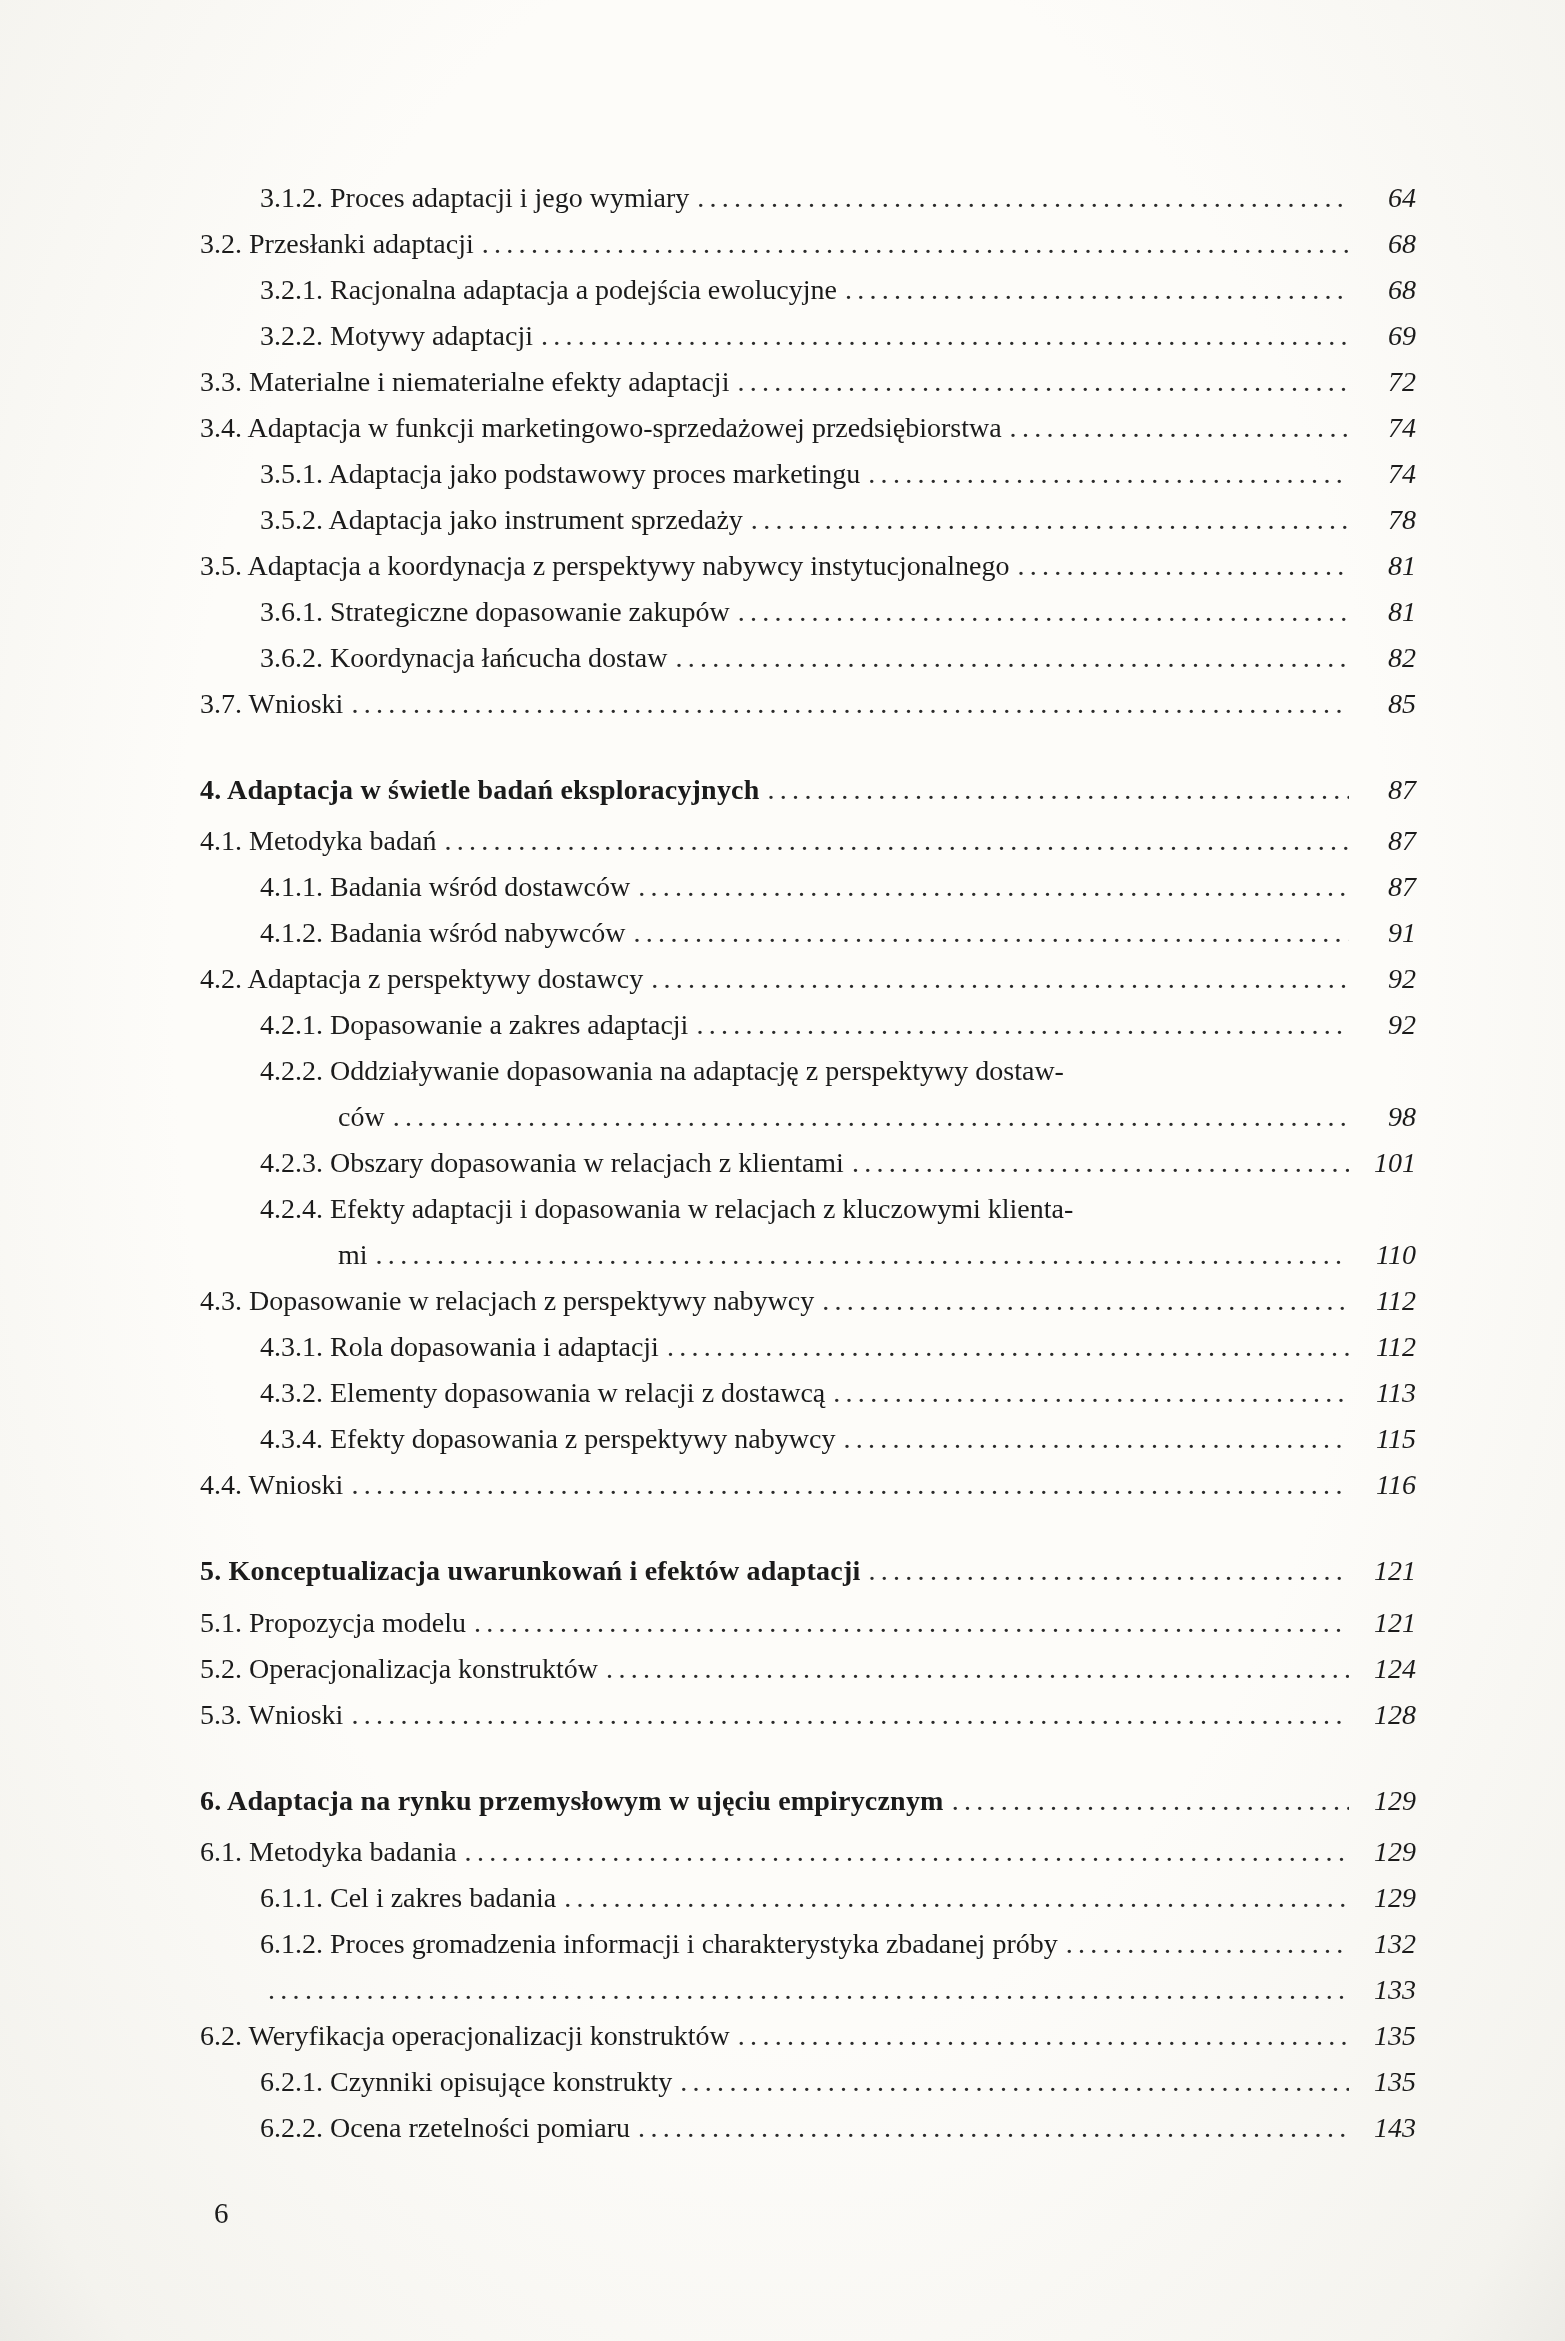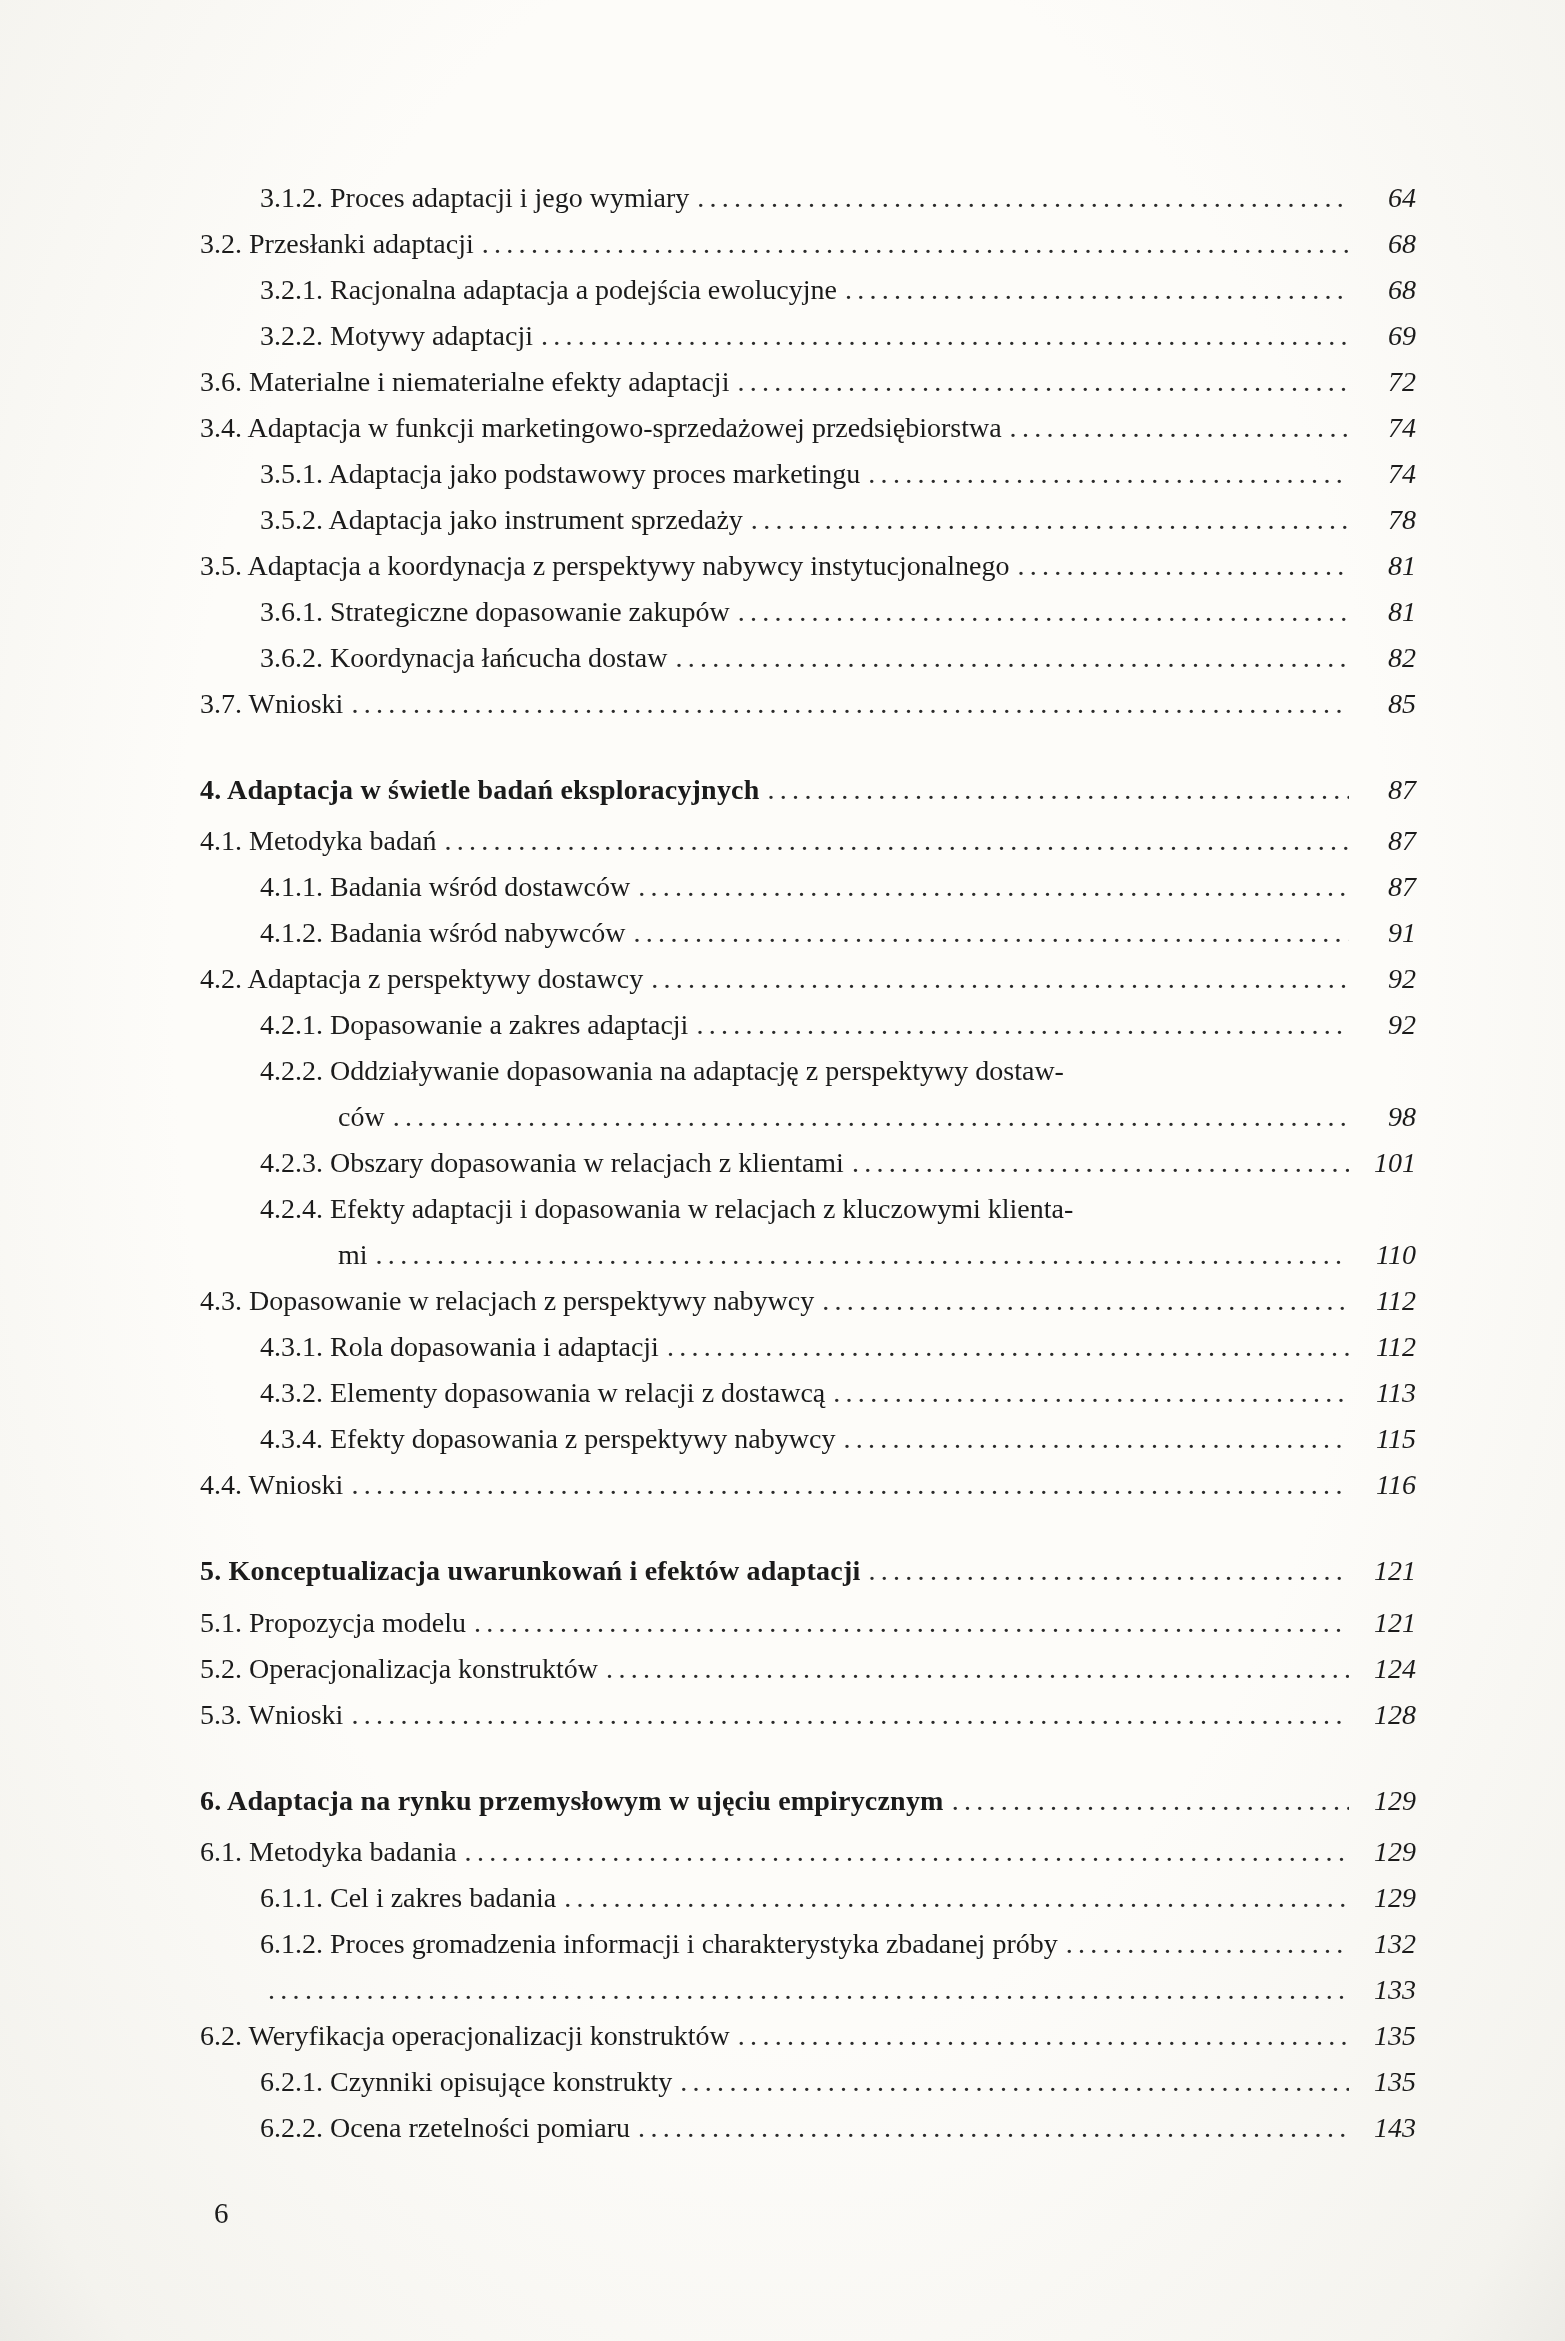--- a/index.html
+++ b/index.html
@@ -78,21 +78,21 @@
         <span class="label">3.2.1. Racjonalna adaptacja a podejścia ewolucyjne</span>
         <span class="dots">............................................................................................................................................................................................................................................................................................................</span>
         <span class="pg">68</span>
       </div>
       <div class="row indent2">
         <span class="label">3.2.2. Motywy adaptacji</span>
         <span class="dots">............................................................................................................................................................................................................................................................................................................</span>
         <span class="pg">69</span>
       </div>
       <div class="row indent1">
-        <span class="label">3.6. Materialne i niematerialne efekty adaptacji</span>
+        <span class="label">3.3. Materialne i niematerialne efekty adaptacji</span>
         <span class="dots">............................................................................................................................................................................................................................................................................................................</span>
         <span class="pg">72</span>
       </div>
       <div class="row indent1">
         <span class="label">3.4. Adaptacja w funkcji marketingowo-sprzedażowej przedsiębiorstwa</span>
         <span class="dots">............................................................................................................................................................................................................................................................................................................</span>
         <span class="pg">74</span>
       </div>
       <div class="row indent2">
         <span class="label">3.5.1. Adaptacja jako podstawowy proces marketingu</span>

